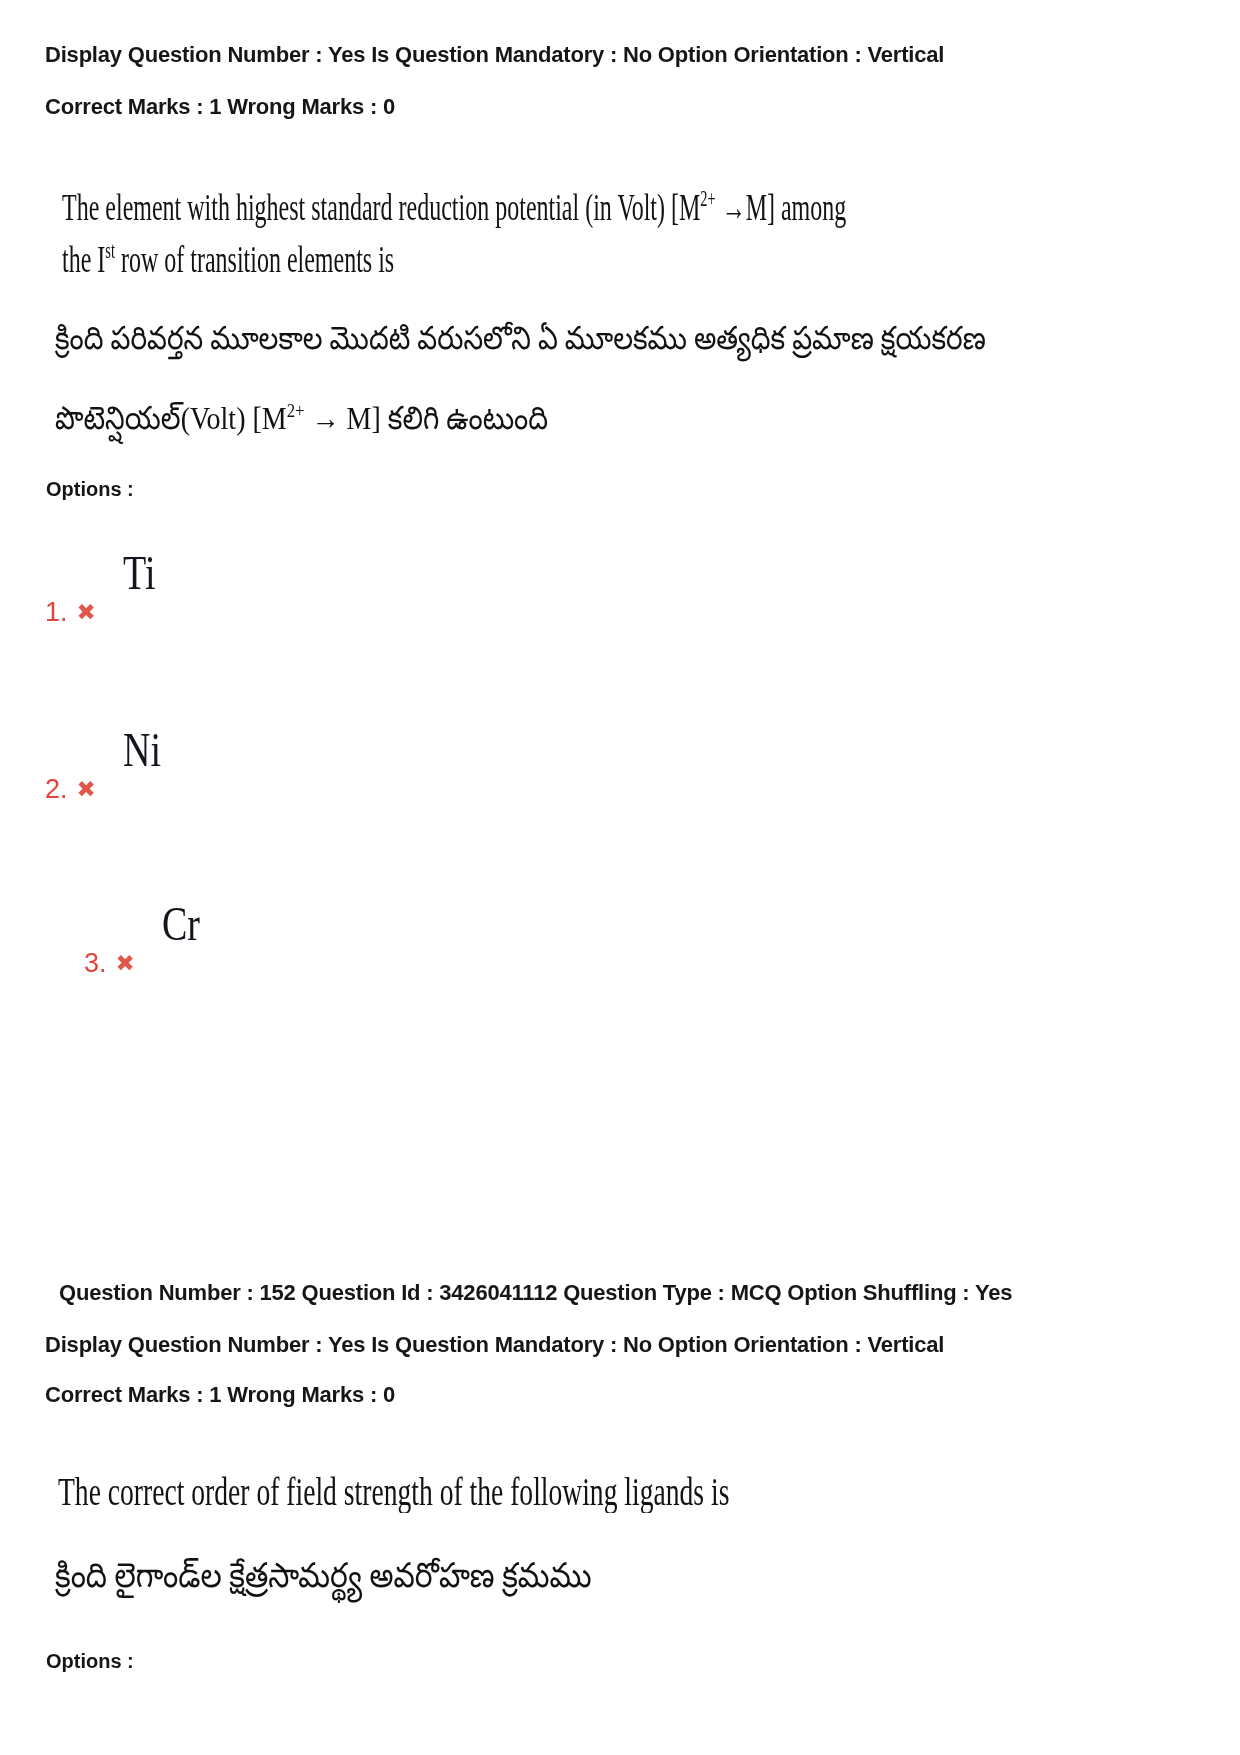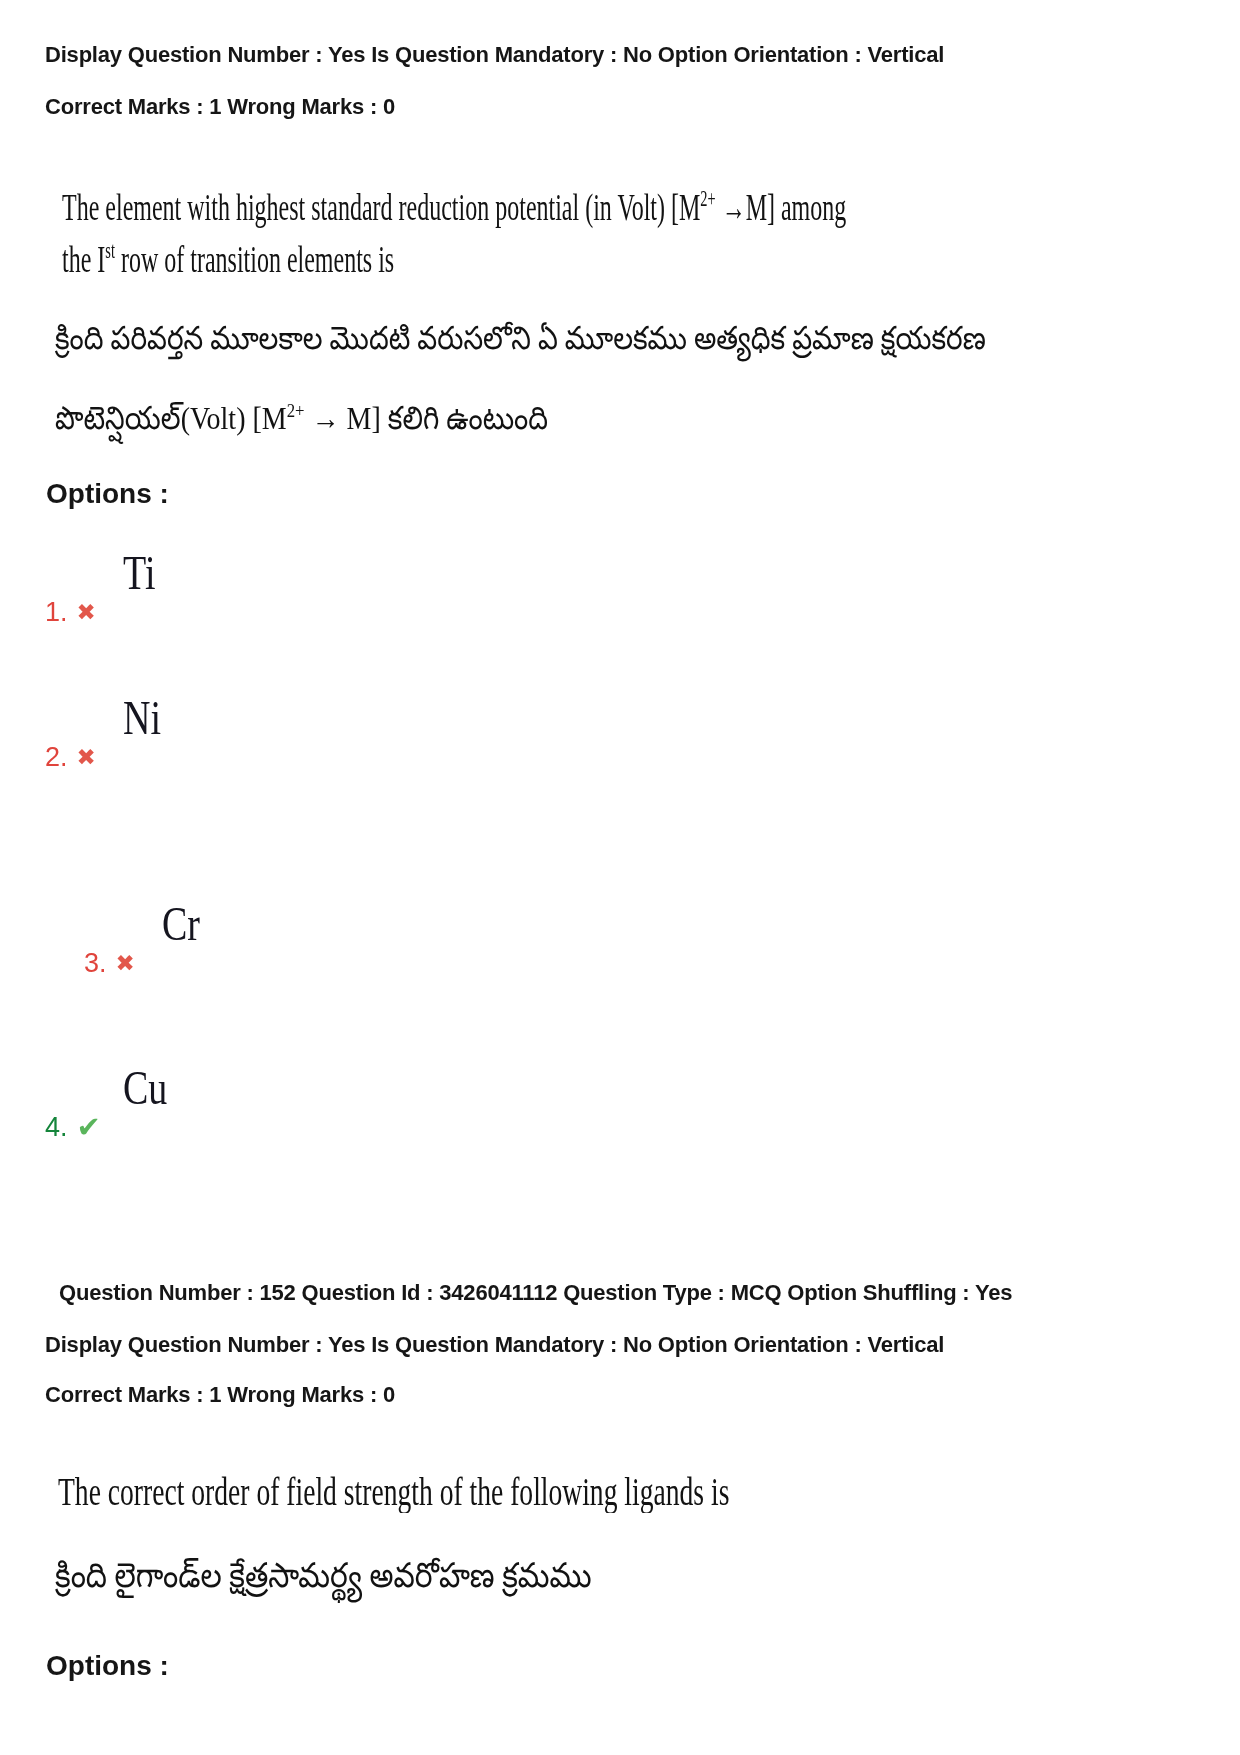--- a/index.html
+++ b/index.html
@@ -43,21 +43,21 @@
     transform:scaleY(1.15);
     transform-origin:0 0;
   }
   .scan sup{
     font-size:0.6em;
     vertical-align:super;
     line-height:0;
   }
   .options-label{
     font-weight:700;
-    font-size:28px;
+    font-size:20px;
     color:#161616;
   }
   .option-group{left:45px;}
   .option-symbol{
     font-family:"Liberation Serif", serif;
     font-size:38px;
     color:#15151f;
     margin-left:78px;
     height:52px;
     transform:scaleY(1.25);
@@ -103,43 +103,36 @@
   <div class="abs options-label" style="left:46px;top:478px;">Options :</div>
 
   <div class="abs option-group" style="top:545px;text-align:center;">
     <div class="option-symbol">Ti</div>
     <div class="option-row">
       <span class="num-wrong">1.</span>
       <span class="cross-icon">✖</span>
     </div>
   </div>
 
-  <div class="abs option-group" style="top:690px;">
+  <div class="abs option-group" style="top:722px;">
     <div class="option-symbol">Ni</div>
     <div class="option-row">
       <span class="num-wrong">2.</span>
       <span class="cross-icon">✖</span>
     </div>
   </div>
 
   <div class="abs option-group" style="top:896px;margin-left:39px;">
     <div class="option-symbol">Cr</div>
     <div class="option-row">
       <span class="num-wrong">3.</span>
       <span class="cross-icon">✖</span>
     </div>
   </div>
 
-  <div class="abs option-group" style="top:1060px;">
-    <div class="option-symbol">Cu</div>
-    <div class="option-row">
-      <span class="num-correct">4.</span>
-      <span class="check-icon">✔</span>
-    </div>
-  </div>
 
   <div class="abs meta" style="left:59px;top:1280px;">Question Number : 152 Question Id : 3426041112 Question Type : MCQ Option Shuffling : Yes</div>
   <div class="abs meta" style="left:45px;top:1332px;">Display Question Number : Yes Is Question Mandatory : No Option Orientation : Vertical</div>
   <div class="abs meta" style="left:45px;top:1382px;">Correct Marks : 1 Wrong Marks : 0</div>
 
   <div class="abs scan scan-q2" style="left:58px;top:1470px;">The correct order of field strength of the following ligands is</div>
 
   <div class="abs scan scan-telugu" style="left:55px;top:1552px;font-size:30px;">క్రింది లైగాండ్‌ల క్షేత్రసామర్థ్య అవరోహణ క్రమము</div>
 
   <div class="abs options-label" style="left:46px;top:1650px;">Options :</div>

